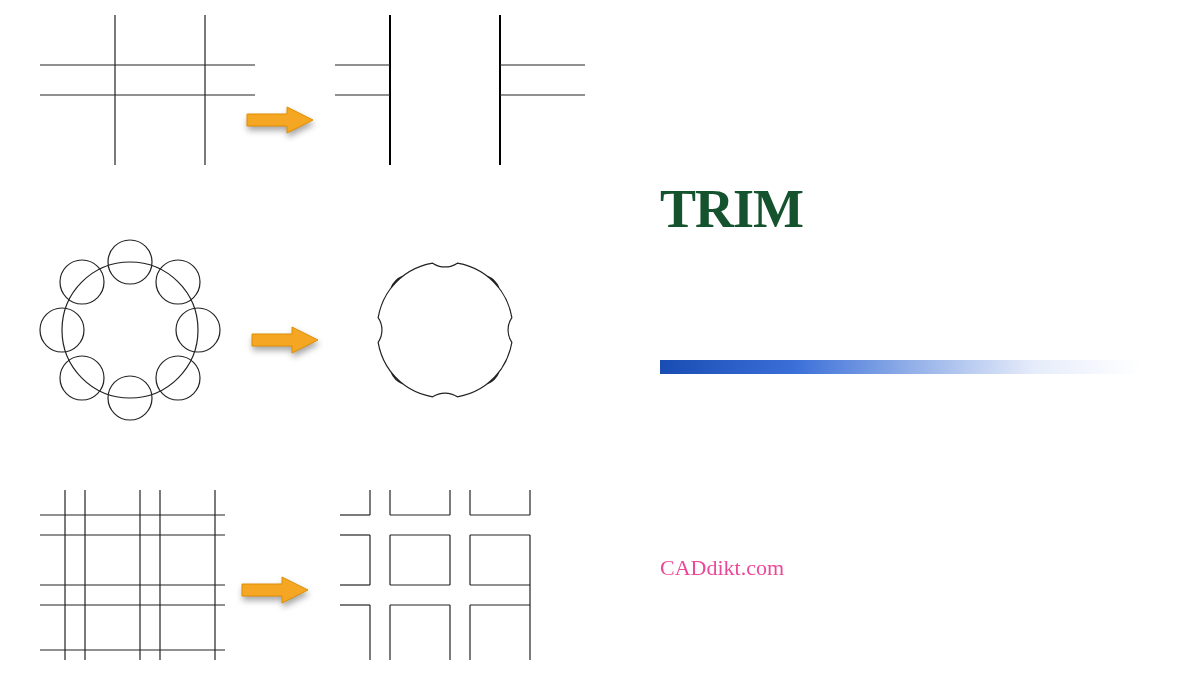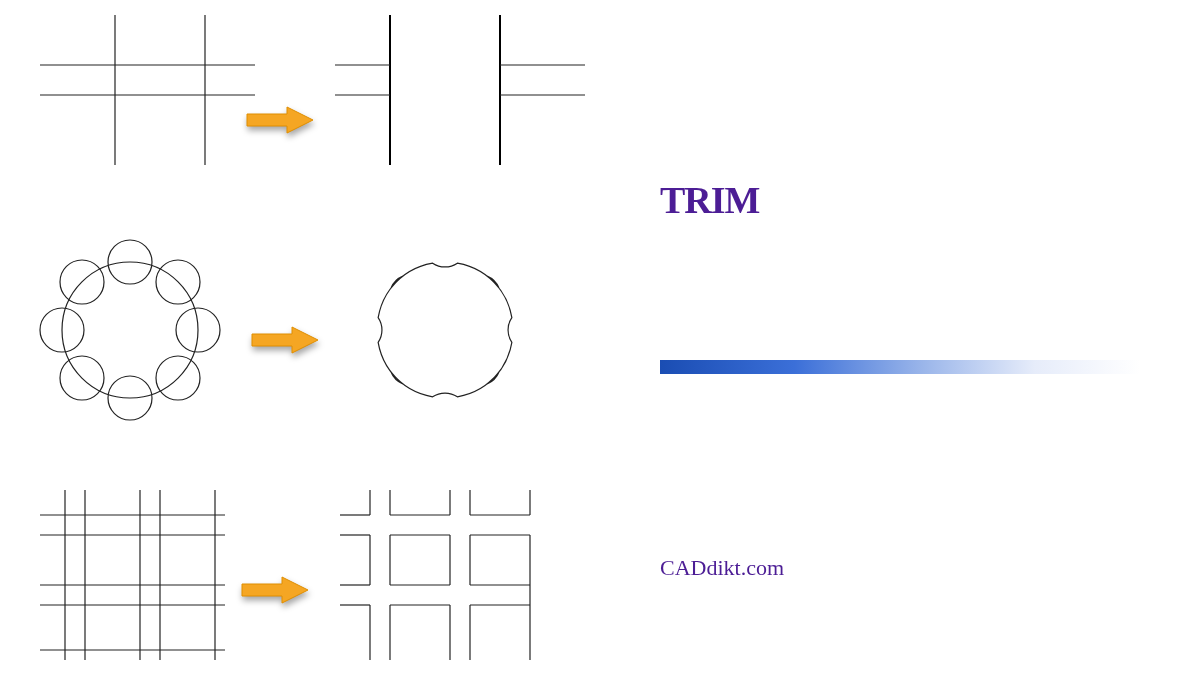--- a/index.html
+++ b/index.html
@@ -22,41 +22,41 @@
     position: absolute;
     left: 660px;
     top: 0;
     width: 540px;
     height: 675px;
   }
   .title {
     position: absolute;
     top: 180px;
     left: 0;
-    font-size: 38px;
+    font-size: 54px;
     font-weight: 700;
     line-height: 1.1;
-    color: #4c1d95;
+    color: #14532d;
     letter-spacing: -1px;
     font-family: Liberation Serif, serif;
   }
   .underline {
     position: absolute;
     top: 360px;
     left: 0;
     width: 480px;
     height: 14px;
     background: linear-gradient(90deg, #1a4db3 0%, #3b6fd8 28%, #9bb6ea 55%, #e6ecfa 78%, #ffffff 100%);
   }
   .credit {
     position: absolute;
     top: 555px;
     left: 0;
     font-size: 22px;
-    color: #4c1d95;
+    color: #ec4899;
     font-family: Georgia, serif;
   }
   
   .row {
     position: absolute;
     left: 30px;
     width: 560px;
   }
   .row1 { top: 10px; height: 170px; }
   .row2 { top: 230px; height: 200px; }

